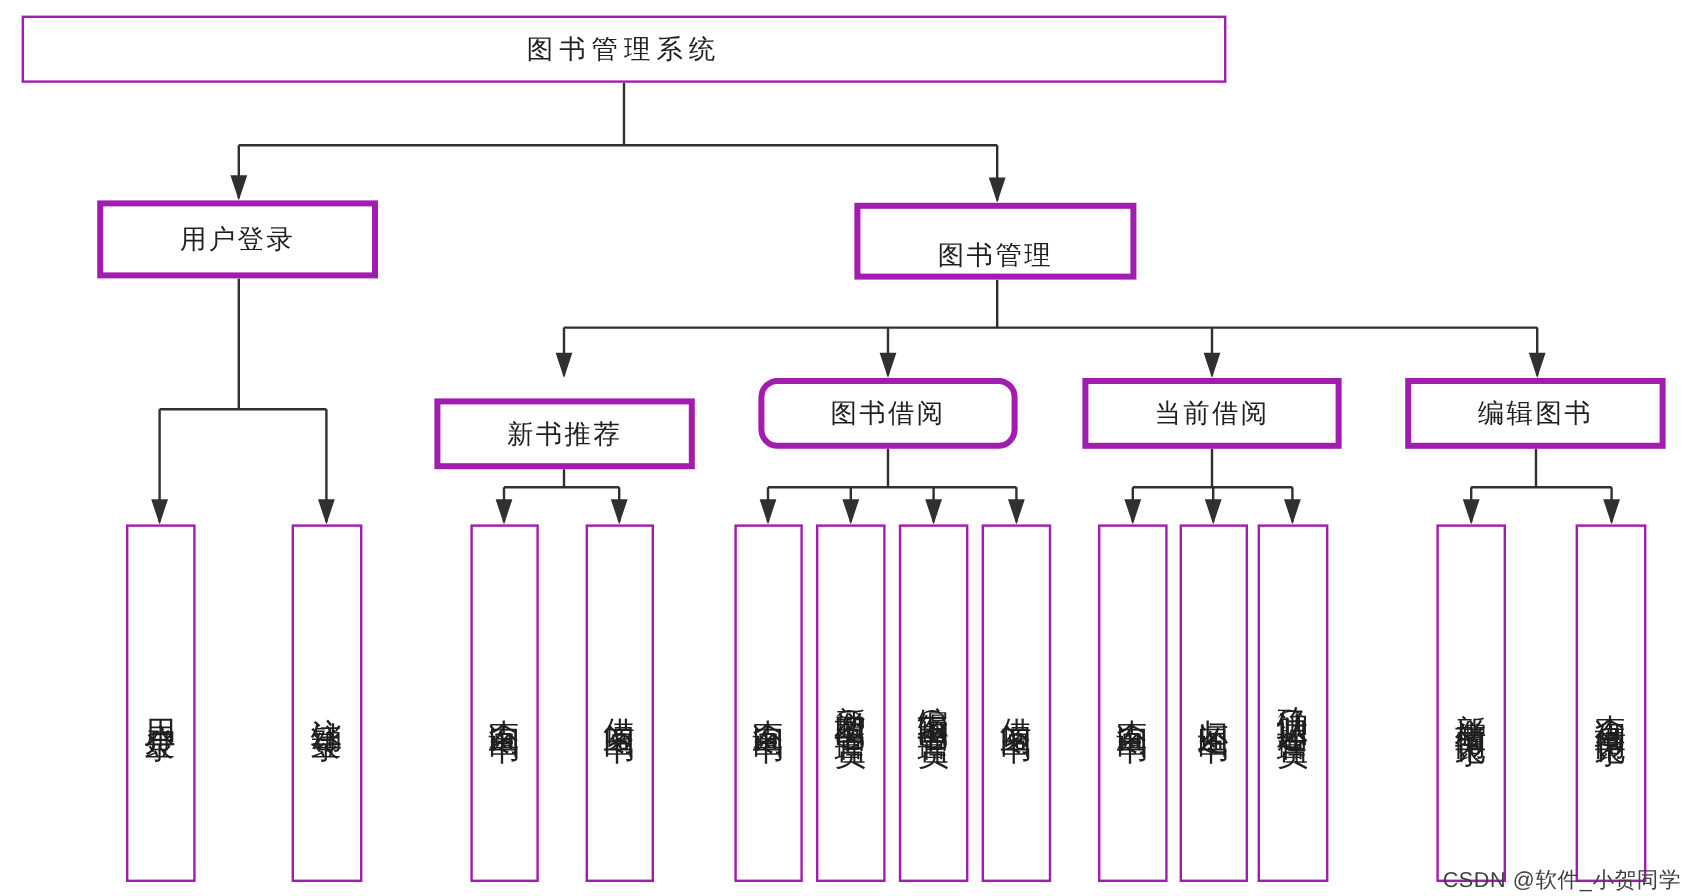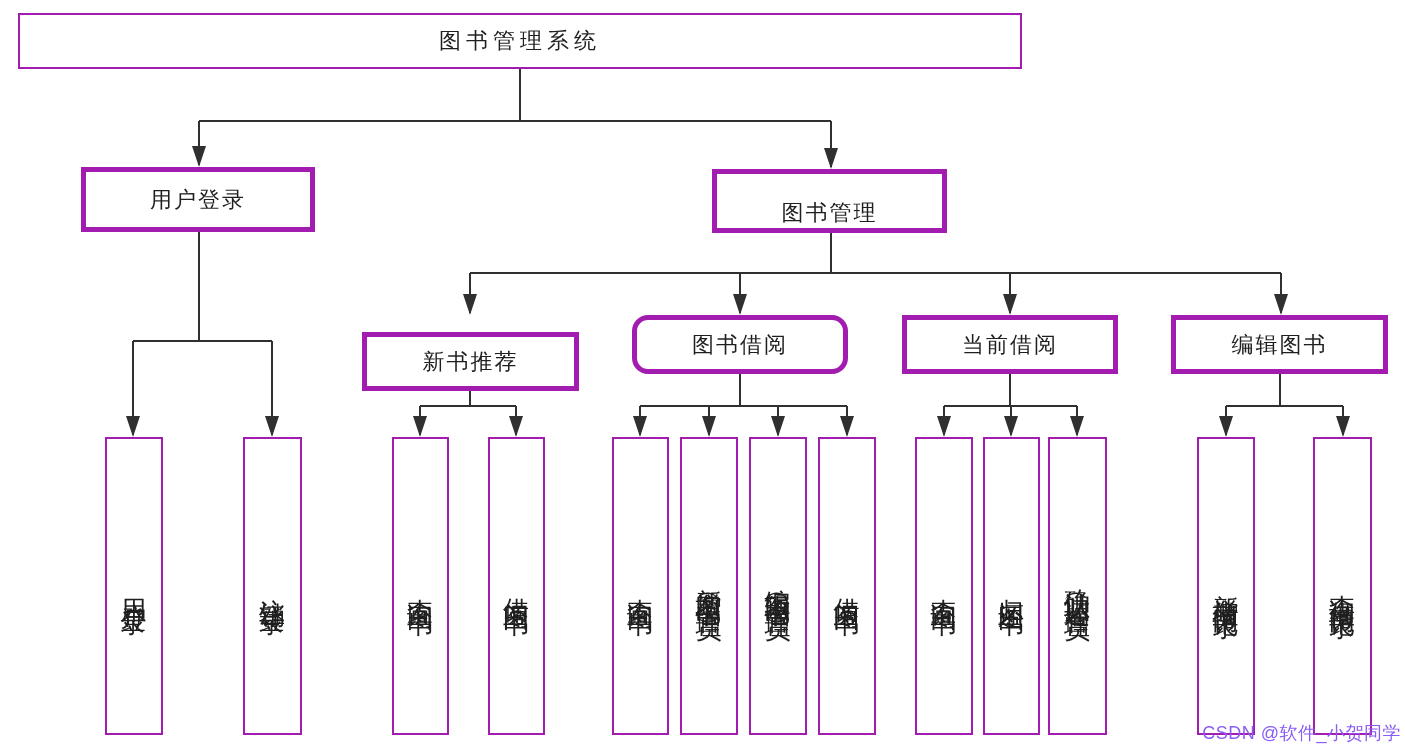--- a/index.html
+++ b/index.html
@@ -67,21 +67,21 @@
   .lf10 { left: 983px;  width: 57px; }
   .lf11 { left: 1048px; width: 59px; }
   .lf12 { left: 1197px; width: 58px; }
   .lf13 { left: 1313px; width: 59px; }
   #watermark {
     position: absolute;
     right: 4px;
     bottom: 2px;
     font-size: 18px;
     letter-spacing: 0.5px;
-    color: #8b5cf6;
+    color: #404040;
     z-index: 10;
   }
 </style>
 </head>
 <body>
 
 <div id="canvas">
 
   <svg id="wires" viewBox="0 0 1405 747" xmlns="http://www.w3.org/2000/svg">
     <g stroke="#303030" stroke-width="2" fill="none">

